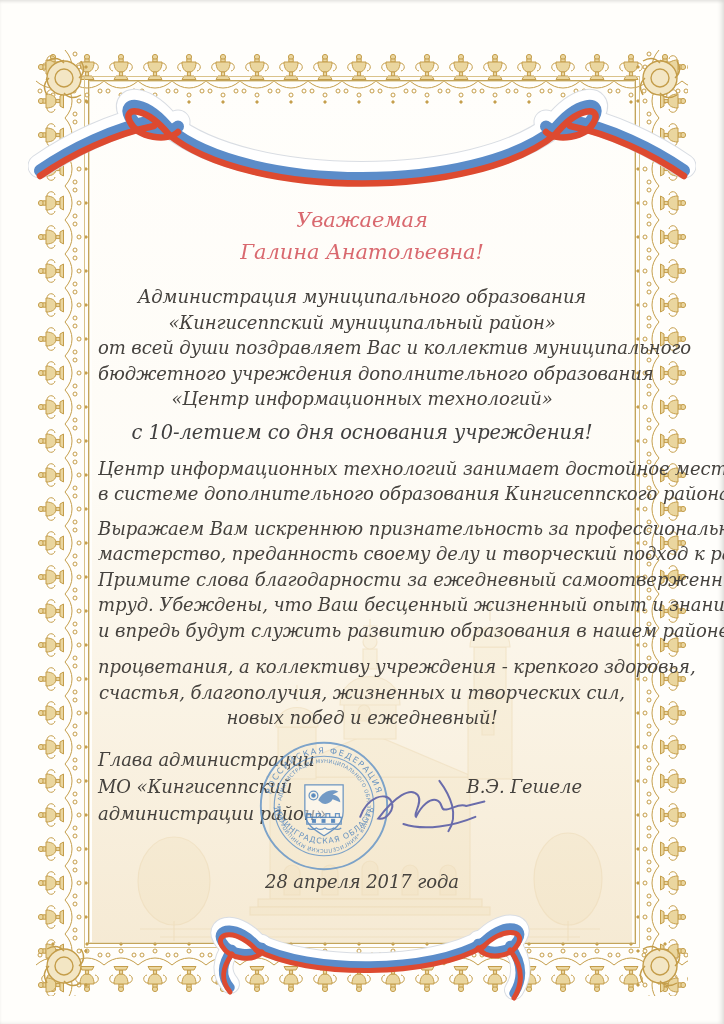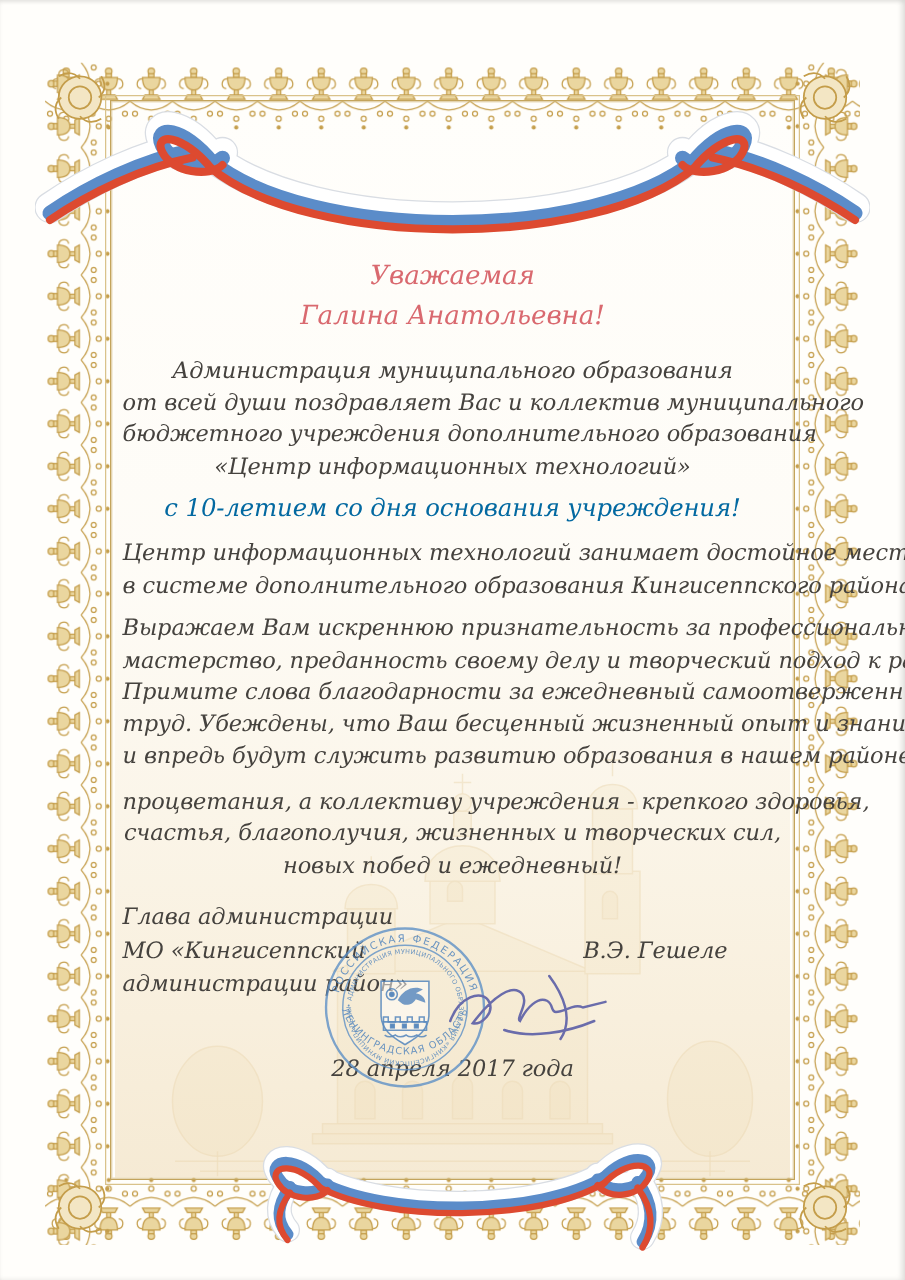--- a/index.html
+++ b/index.html
@@ -27,21 +27,21 @@
   .ribbon{z-index:4; pointer-events:none;}
   .watermark{z-index:1; opacity:.55; pointer-events:none;}
   .content{
     left:98px; right:98px; top:80px; z-index:5; text-align:center;
     color:#45423e; font-style:italic; font-size:18px; letter-spacing:-.1px;
   }
   .line{display:block; white-space:nowrap; line-height:25.5px;}
   .salutation{margin-top:124px; color:#d9696f; font-size:21px;}
   .salutation .line{line-height:32px;}
   .intro{margin-top:16px;}
-  .highlight{margin-top:7px; color:#0369a1; font-size:19.5px; line-height:28px; white-space:nowrap;}
+  .highlight{margin-top:7px; color:#404040; font-size:19.5px; line-height:28px; white-space:nowrap;}
   .para2{margin-top:9px;}
   .para3{margin-top:9px;}
   .para4{margin-top:11px;}
   .sigrow{margin-top:15px; display:flex; justify-content:space-between; align-items:center;
           text-align:left; padding-right:44px;}
   .sigrow .line{line-height:27px;}
   .signame{white-space:nowrap;}
   .dateline{margin-top:44px; white-space:nowrap;}
   .stamp{left:257px; top:739px; z-index:6; opacity:.92; pointer-events:none;}
   .autograph{left:350px; top:770px; z-index:7; pointer-events:none;}
@@ -293,20 +293,21 @@
 
   <div class="abs content">
 
     <div class="salutation">
       <span class="line">Уважаемая</span>
       <span class="line">Галина  Анатольевна!</span>
     </div>
 
     <div class="intro">
       <span class="line">Администрация  муниципального  образования</span>
+      <span class="line">«Кингисеппский  муниципальный  район»</span>
       <span class="line">от всей души поздравляет Вас и коллектив муниципального</span>
       <span class="line">бюджетного учреждения дополнительного образования</span>
       <span class="line">«Центр информационных технологий»</span>
     </div>
 
     <div class="highlight">с 10-летием со дня основания учреждения!</div>
 
     <div class="para2">
       <span class="line">Центр информационных технологий  занимает достойное  место</span>
       <span class="line">в  системе дополнительного образования Кингисеппского района.</span>

